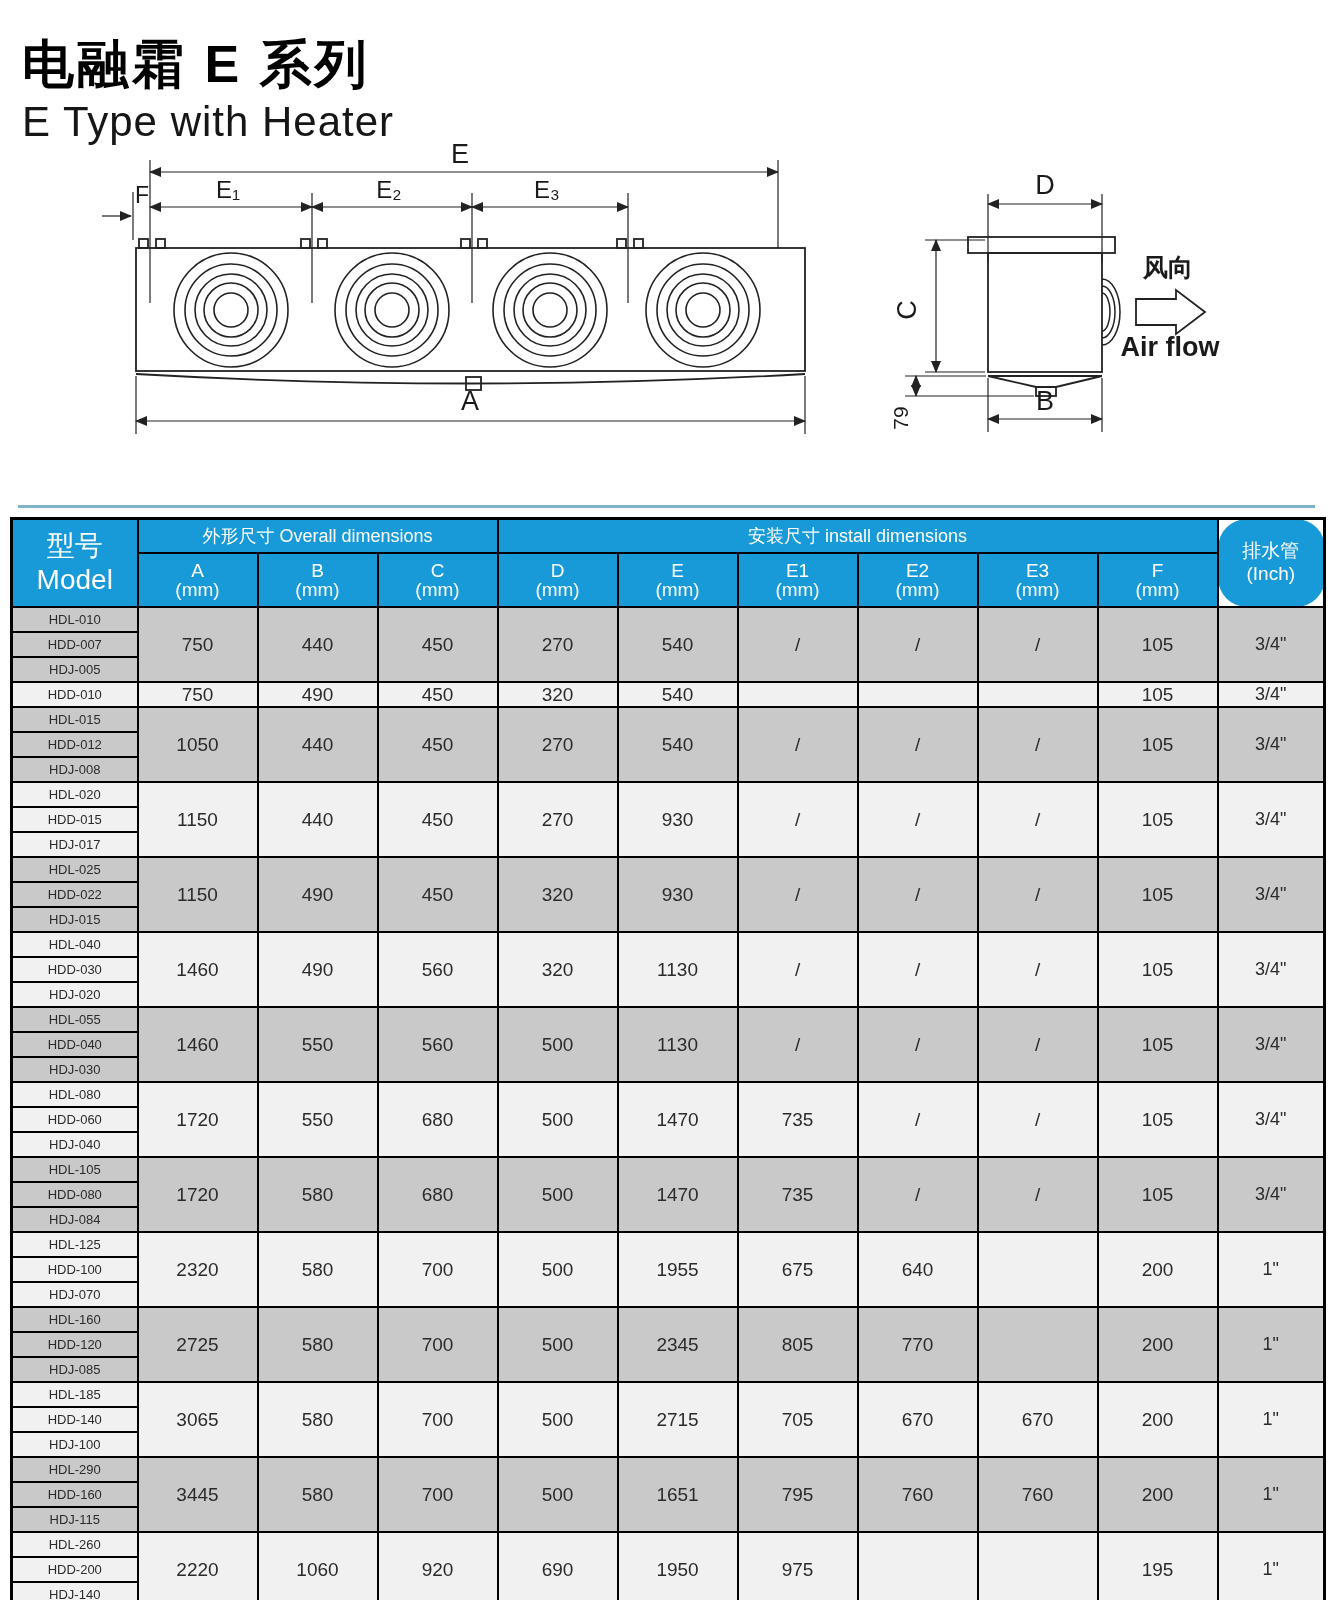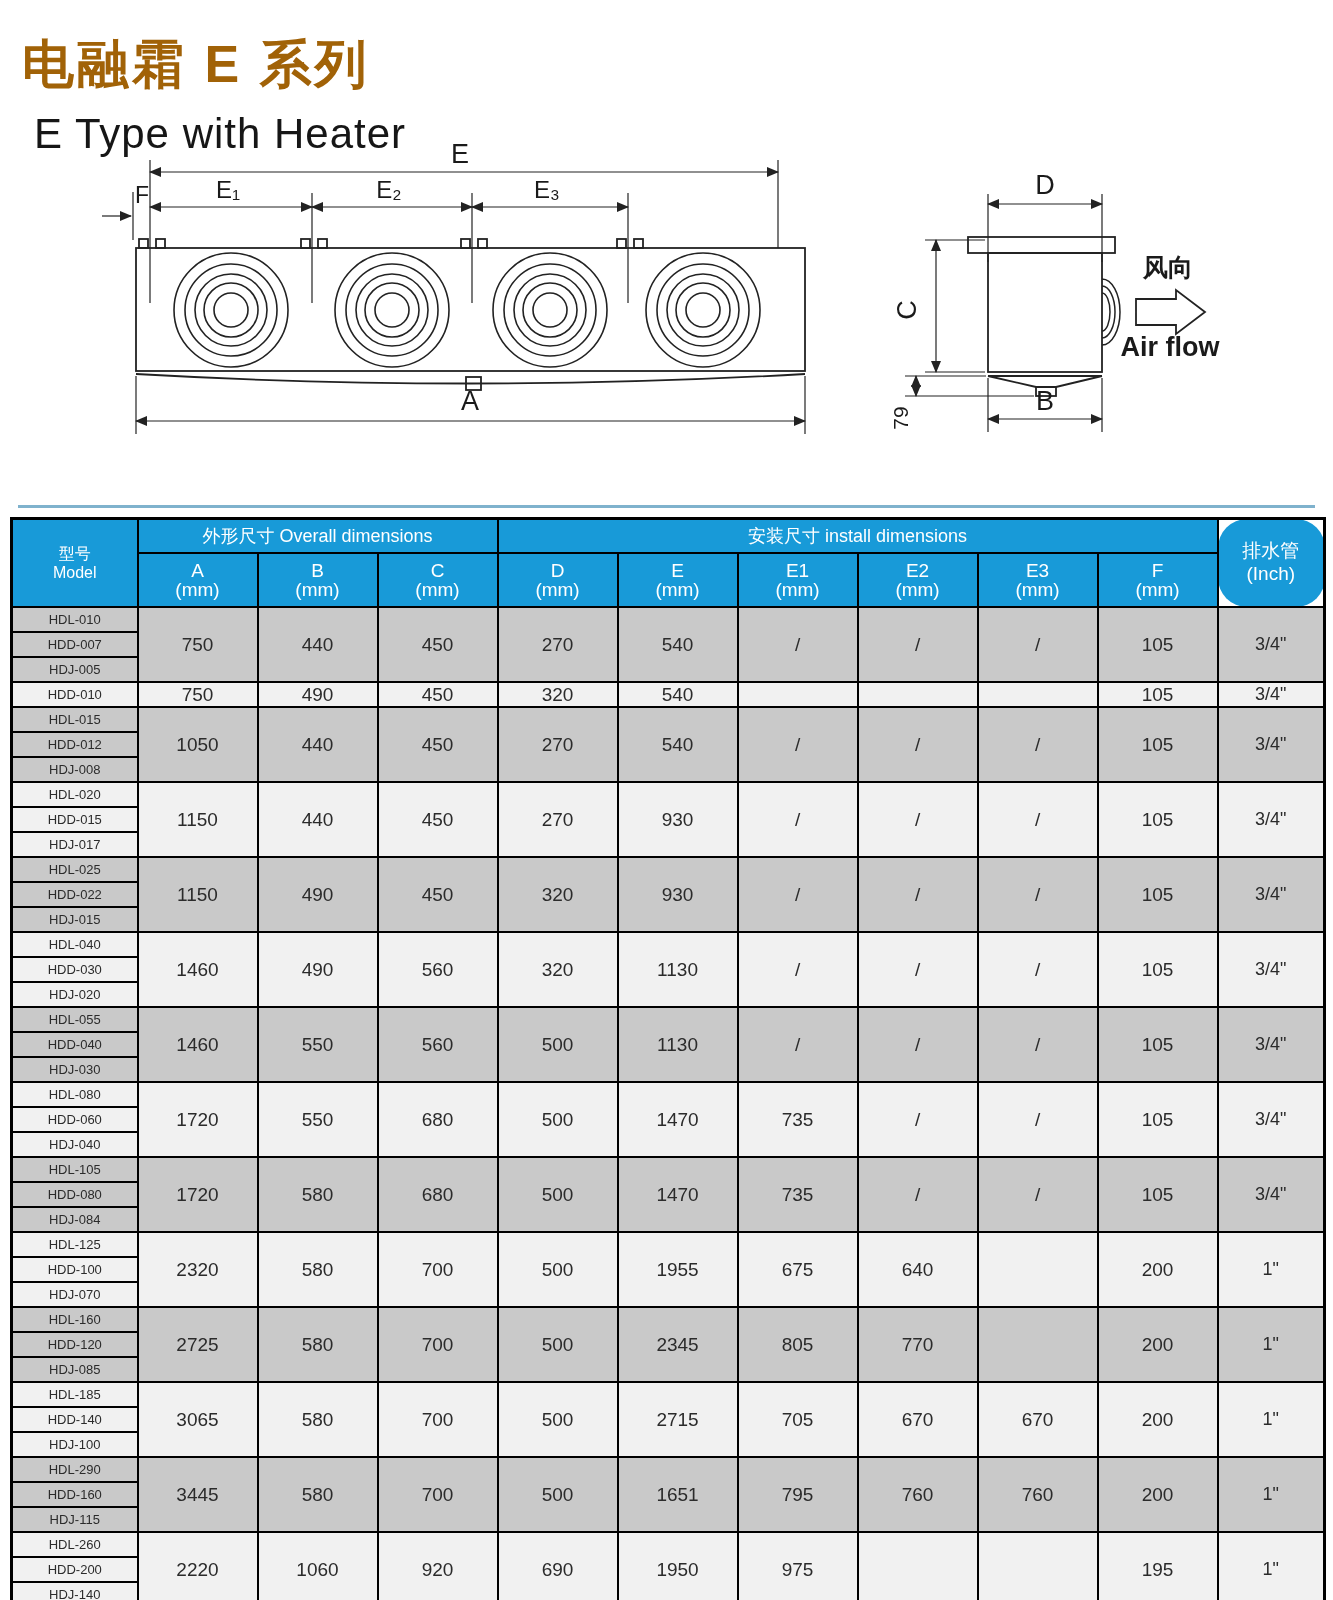--- a/index.html
+++ b/index.html
@@ -1,33 +1,33 @@
 <!DOCTYPE html>
 <html><head>
 <meta charset="utf-8">
 <style>
   html,body{margin:0;padding:0;background:#ffffff;}
   body{width:1333px;height:1600px;font-family:"Liberation Sans",sans-serif;position:relative;overflow:hidden;}
   .page{position:relative;width:1333px;height:1600px;background:#fff;}
 
   .title-zh{position:absolute;left:22px;top:30px;margin:0;font-size:52px;font-weight:bold;
-            color:#a16207;letter-spacing:3px;}
-  .title-en{position:absolute;left:22px;top:98px;margin:12px;font-size:42px;font-weight:normal;
+            color:#000000;letter-spacing:3px;}
+  .title-en{position:absolute;left:22px;top:98px;margin:0;font-size:42px;font-weight:normal;
             color:#161616;letter-spacing:1px;}
 
   .diagram-svg{position:absolute;left:0;top:0;}
 
   .table-rule{position:absolute;left:18px;top:505px;width:1297px;height:3px;background:#7fb2cd;}
 
   table.dims{position:absolute;left:10px;top:517px;width:1313px;border-collapse:collapse;
              table-layout:fixed;border:3px solid #000;}
   table.dims th{background:#189ad8;color:#ffffff;font-weight:normal;border:2px solid #000;
                 text-align:center;vertical-align:middle;padding:0;}
   th.group-h{font-size:18px;height:32px;}
-  th.model-h{font-size:16px;line-height:1.2;}
+  th.model-h{font-size:28px;line-height:1.2;}
   th.drain-h{font-size:19px;line-height:1.2;border-radius:29px;}
   th.sub-h{font-size:19px;height:52px;}
   th.sub-h div{line-height:1.02;}
 
   table.dims td{border:2px solid #000;text-align:center;vertical-align:middle;padding:0;
                 color:#2b2b2b;}
   td.model{font-size:13px;height:23px;border-top-width:1px;border-bottom-width:1px;color:#333;}
   tr.group-start td{border-top-width:2px;}
   td.val{font-size:19px;}
   td.drain{font-size:18px;}

